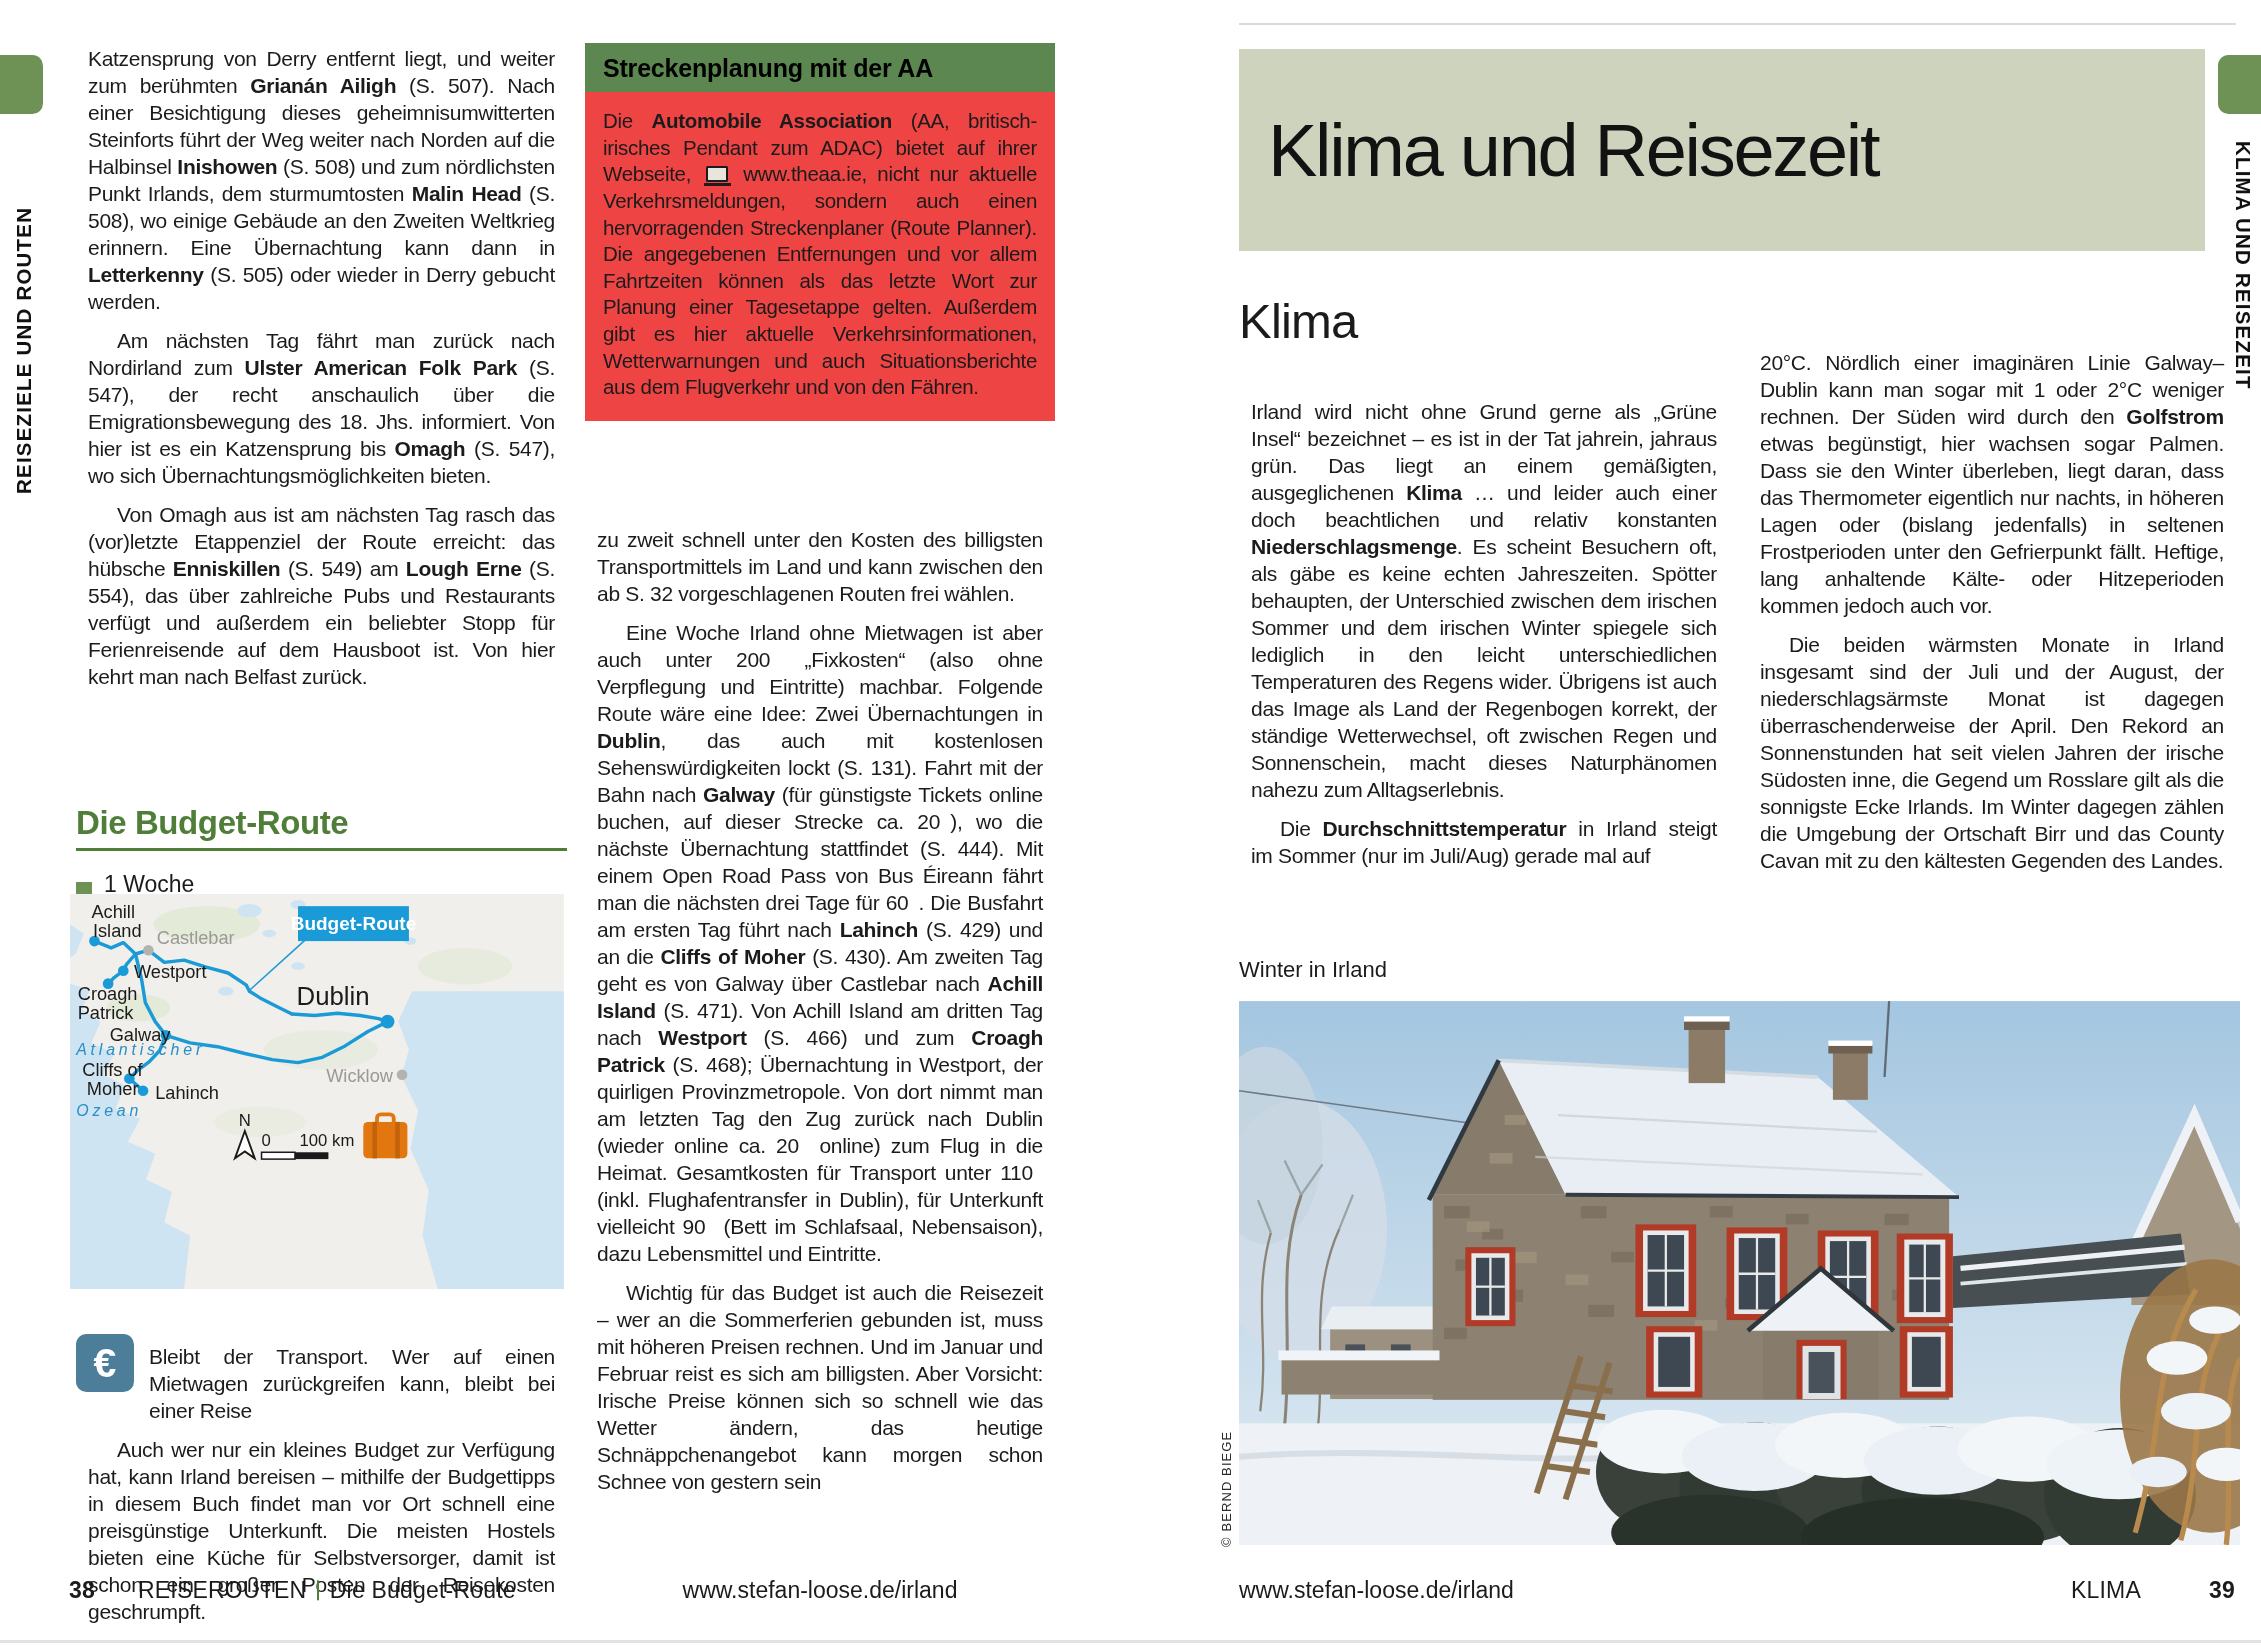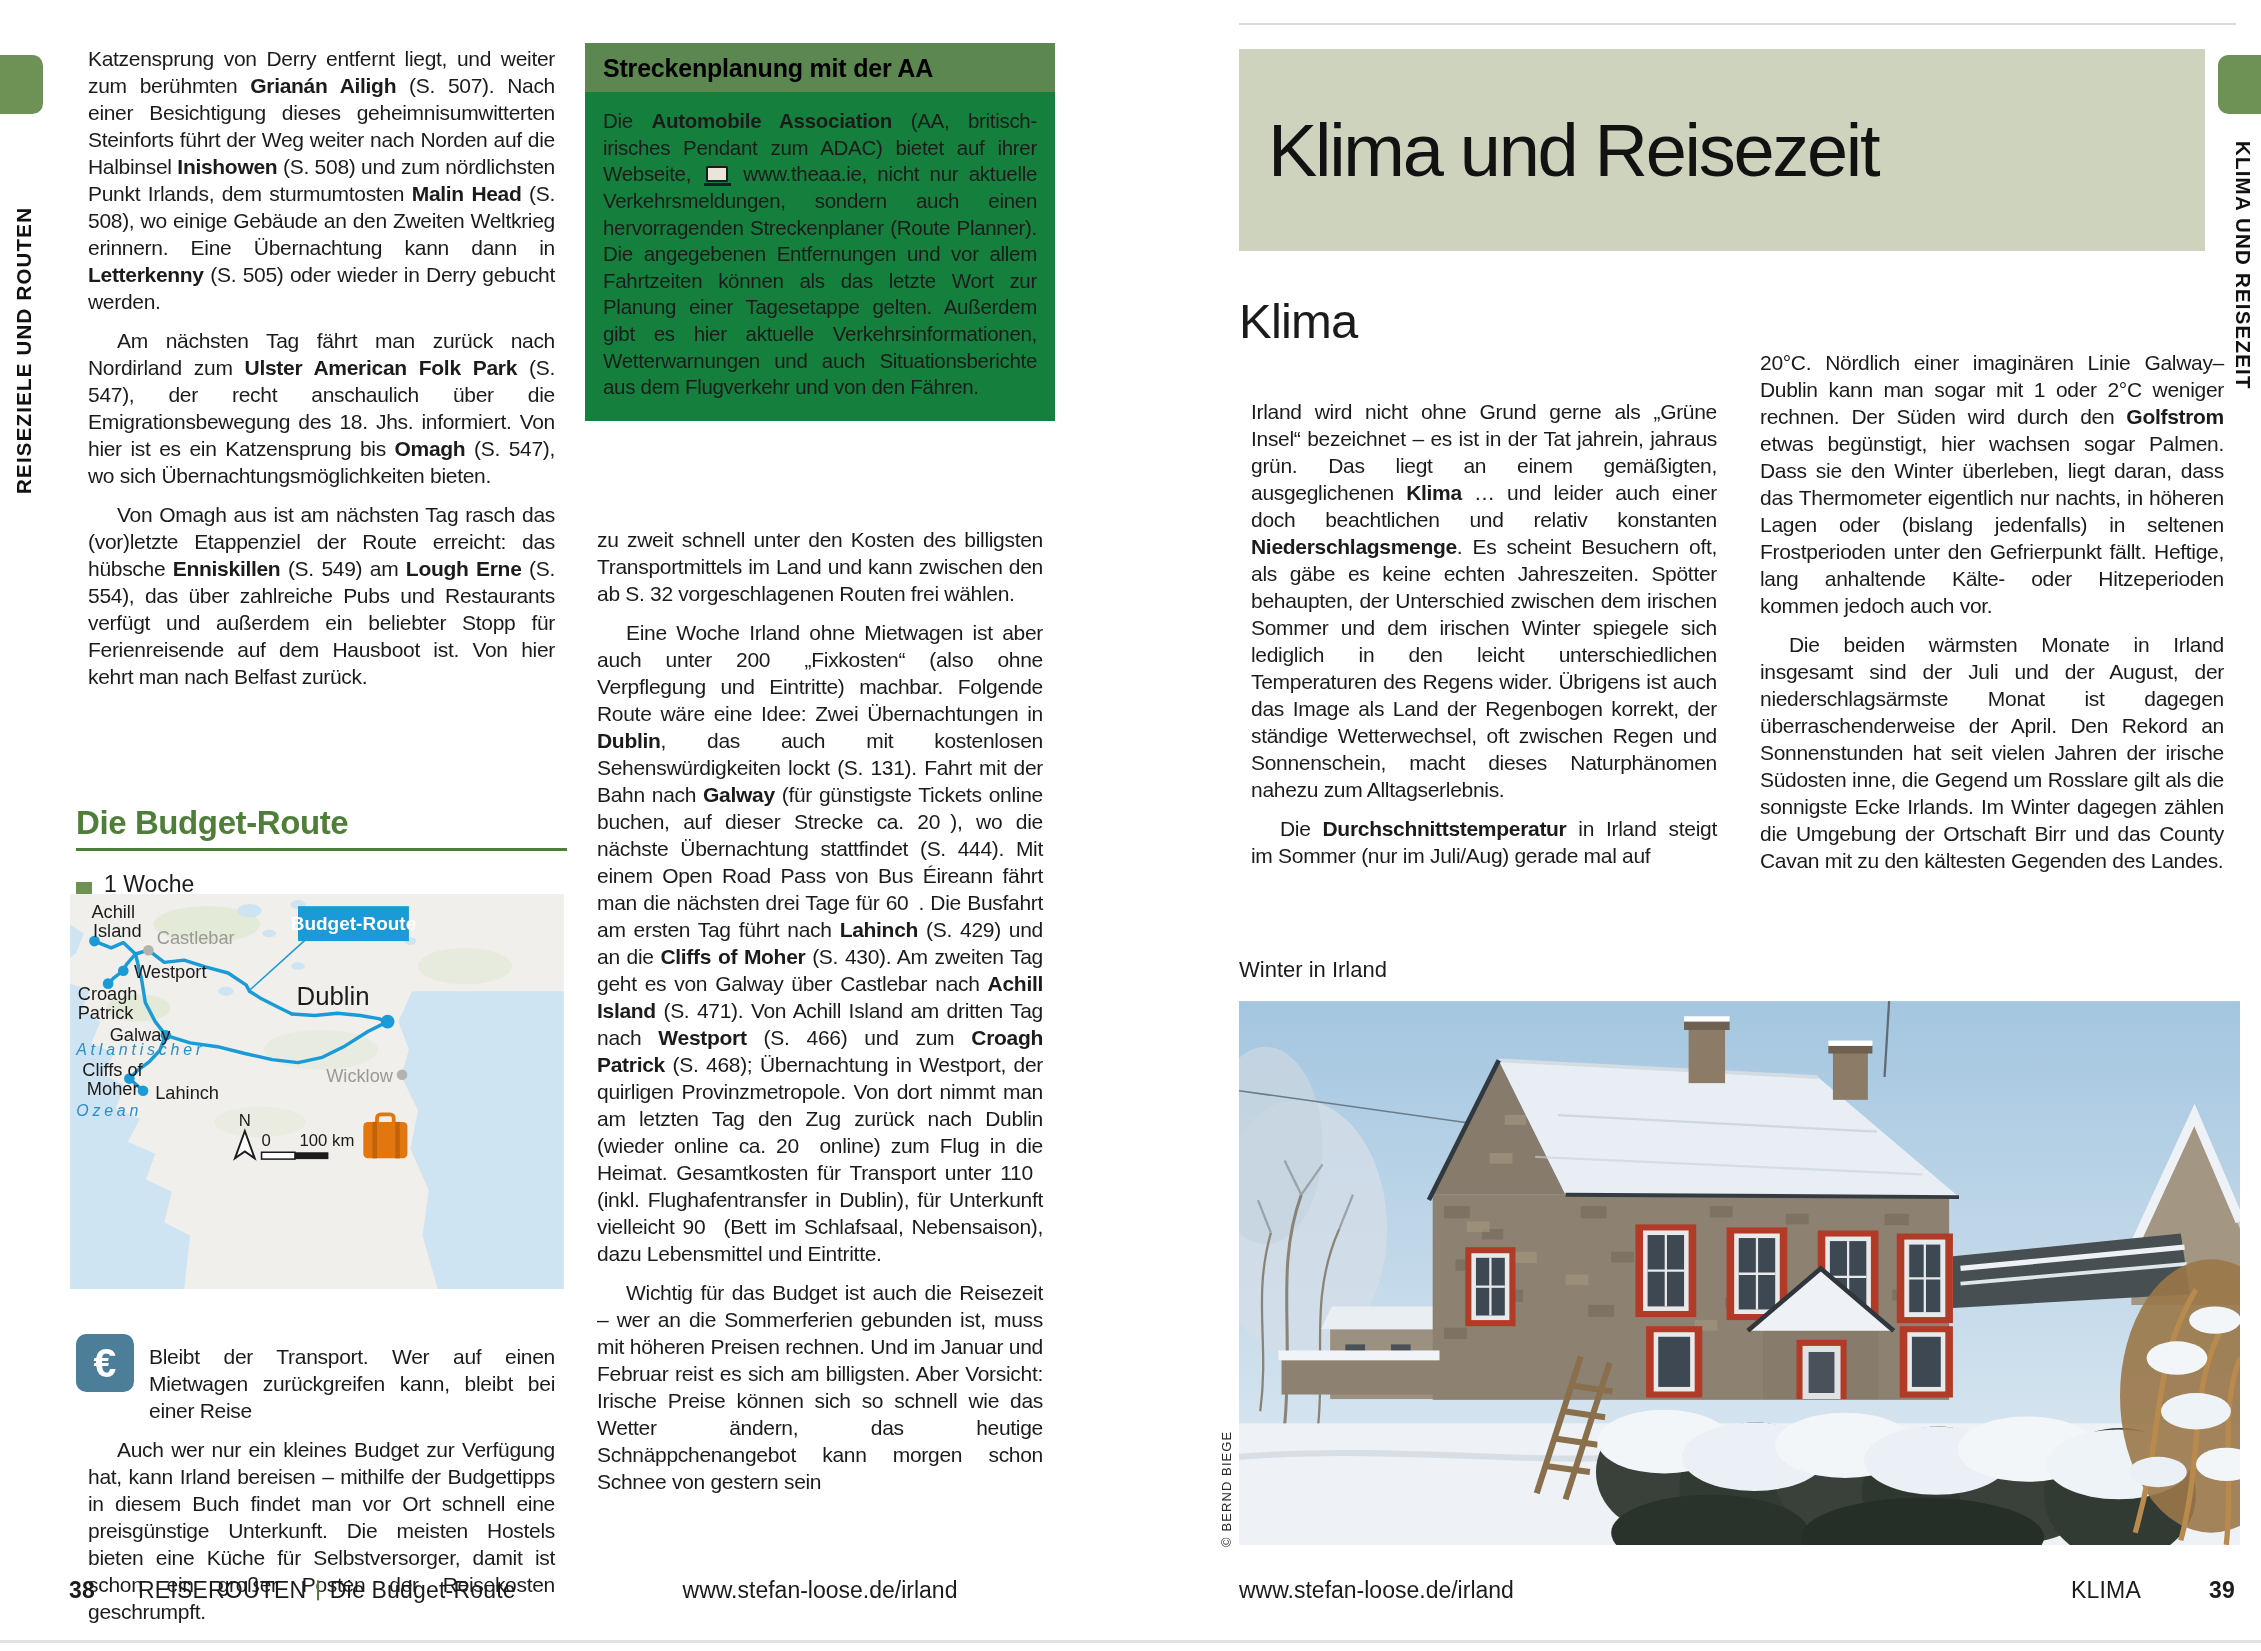--- a/index.html
+++ b/index.html
@@ -29,21 +29,21 @@
              margin:3px 15px 6px 0;}
   .footer{font-size:23px;letter-spacing:0.2px;display:flex;align-items:baseline;}
   .footer-left{left:69px;top:1577px;}
   .footer .pgno{font-weight:700;}
   .footer .gap{display:inline-block;width:43px;}
   .gbar{display:inline-block;width:2.3px;height:20px;background:#4f7e39;margin:0 10.6px;transform:translateY(2.3px);}
   
   .infobox{left:585px;top:43px;width:470px;}
   .infobox .hd{background:#5d8750;color:#000000;font-weight:700;font-size:25px;letter-spacing:-0.2px;
                padding:10.6px 18px 9px 18px;}
-  .infobox .bd{background:#15803d;padding:16.7px 18px 20px 18px;}
+  .infobox .bd{background:#ef4444;padding:16.7px 18px 20px 18px;}
   .infobox .bd p{margin:0;text-align:justify;font-size:20.5px;line-height:26.6px;letter-spacing:-0.3px;}
   .computer-icon{display:inline-block;width:18px;height:12px;border:2.3px solid #1b1b1b;border-radius:1.5px;
                  position:relative;margin:0 4.6px -0.8px 4.6px;background:#e9e5da;}
   .computer-icon::after{content:"";position:absolute;left:-4.6px;right:-4.6px;bottom:-5.3px;height:2.3px;background:#1b1b1b;}
   .col-mid{left:585px;top:514px;width:470px;}
   .footer-mid{left:585px;top:1577px;width:470px;text-align:center;font-size:23px;}
   
   .topline{left:1239px;top:23px;width:997px;height:2.3px;background:#dadada;}
   .banner{left:1239px;top:49px;width:966px;height:202px;background:#cdd3bd;display:flex;align-items:center;}
   .banner h1{margin:0 0 0 29px;font-size:74px;font-weight:400;letter-spacing:-2.3px;color:#121212;}

